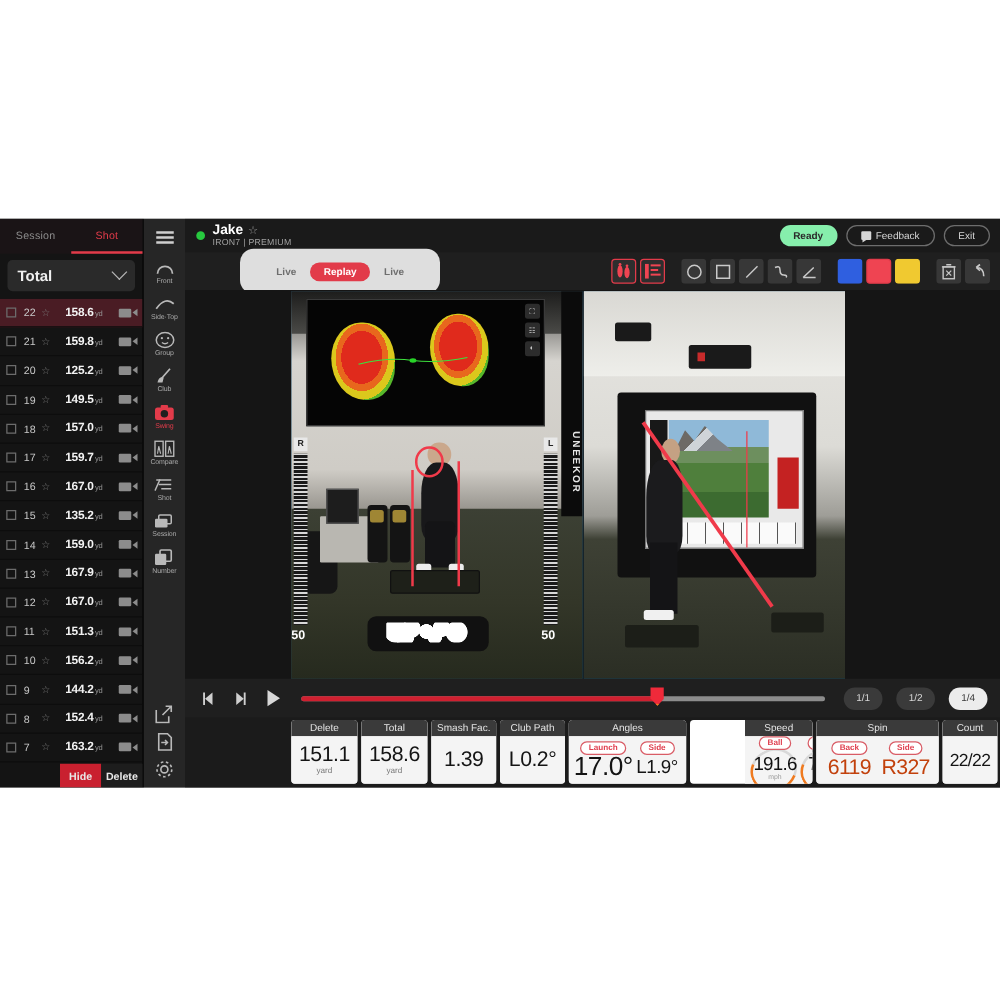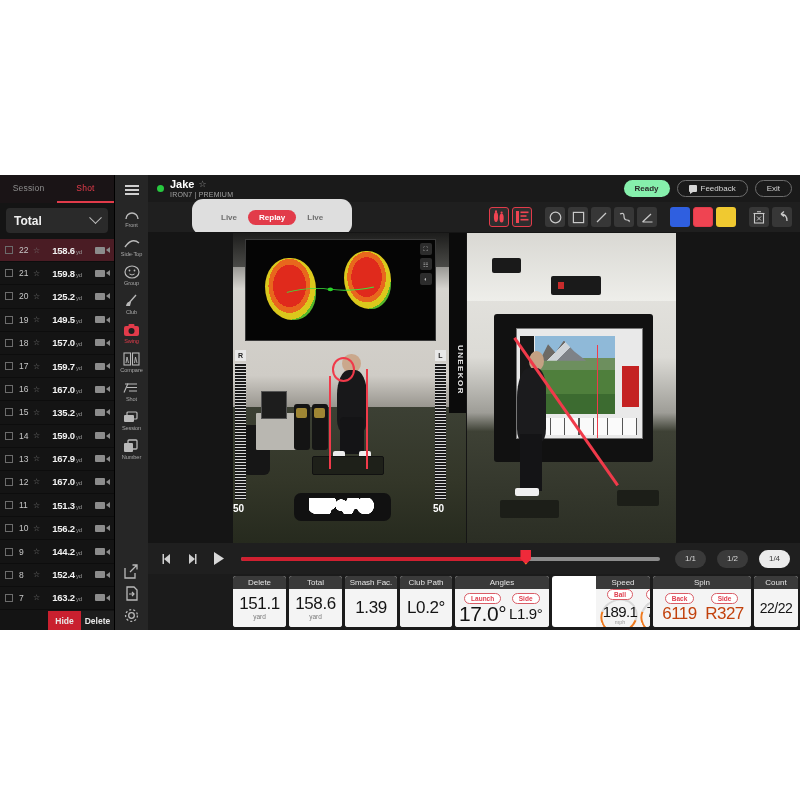--- a/index.html
+++ b/index.html
@@ -1136,21 +1136,21 @@
         </div>
       </div>
 
       <div class="stat s-speed">
         <div class="stat-hd">Speed</div>
         <div class="stat-bd">
           <div class="dual">
             <div class="dual-cell">
               <div class="tagpill" style="margin-bottom:-2px;z-index:2;">Ball</div>
               <div class="gauge">
-                <div class="gv">189.1</div>
+                <div class="gv">191.6</div>
                 <div class="gu">mph</div>
               </div>
             </div>
             <div class="dual-cell">
               <div class="tagpill" style="margin-bottom:-2px;z-index:2;">Club</div>
               <div class="gauge">
                 <div class="gv">79.2</div>
                 <div class="gu">mph</div>
               </div>
             </div>

